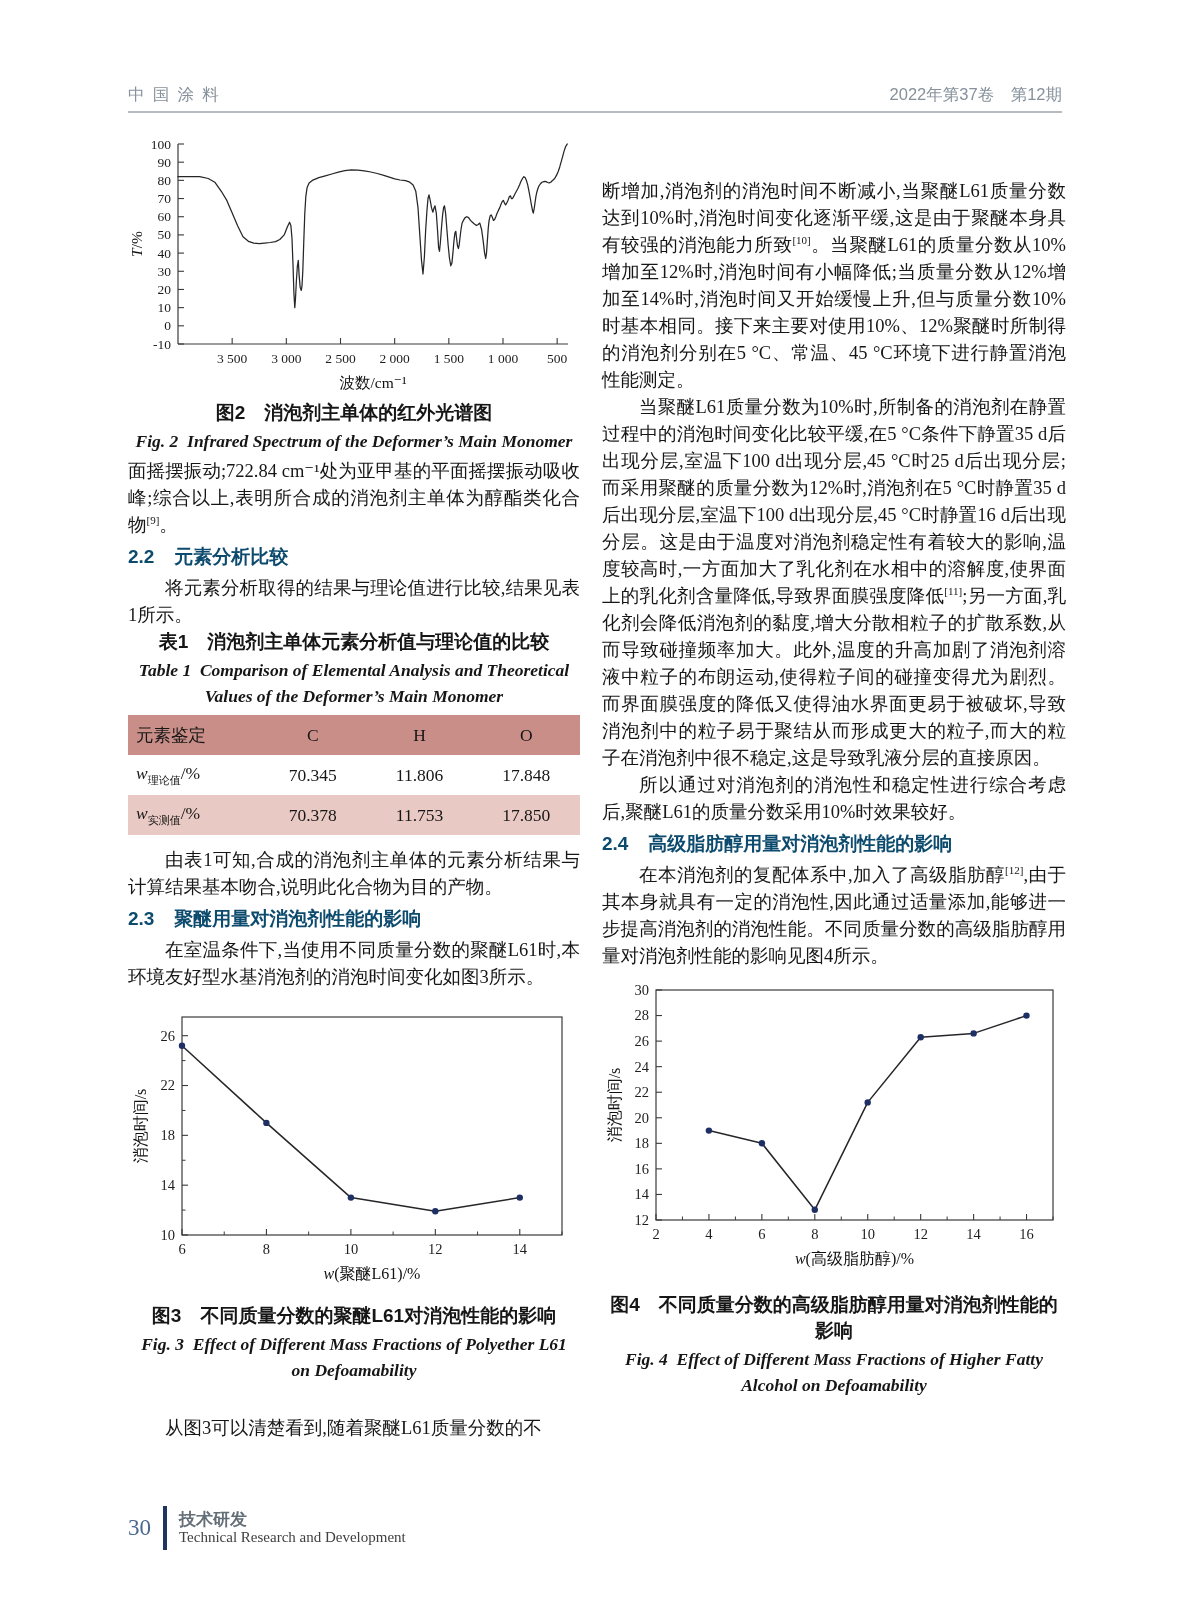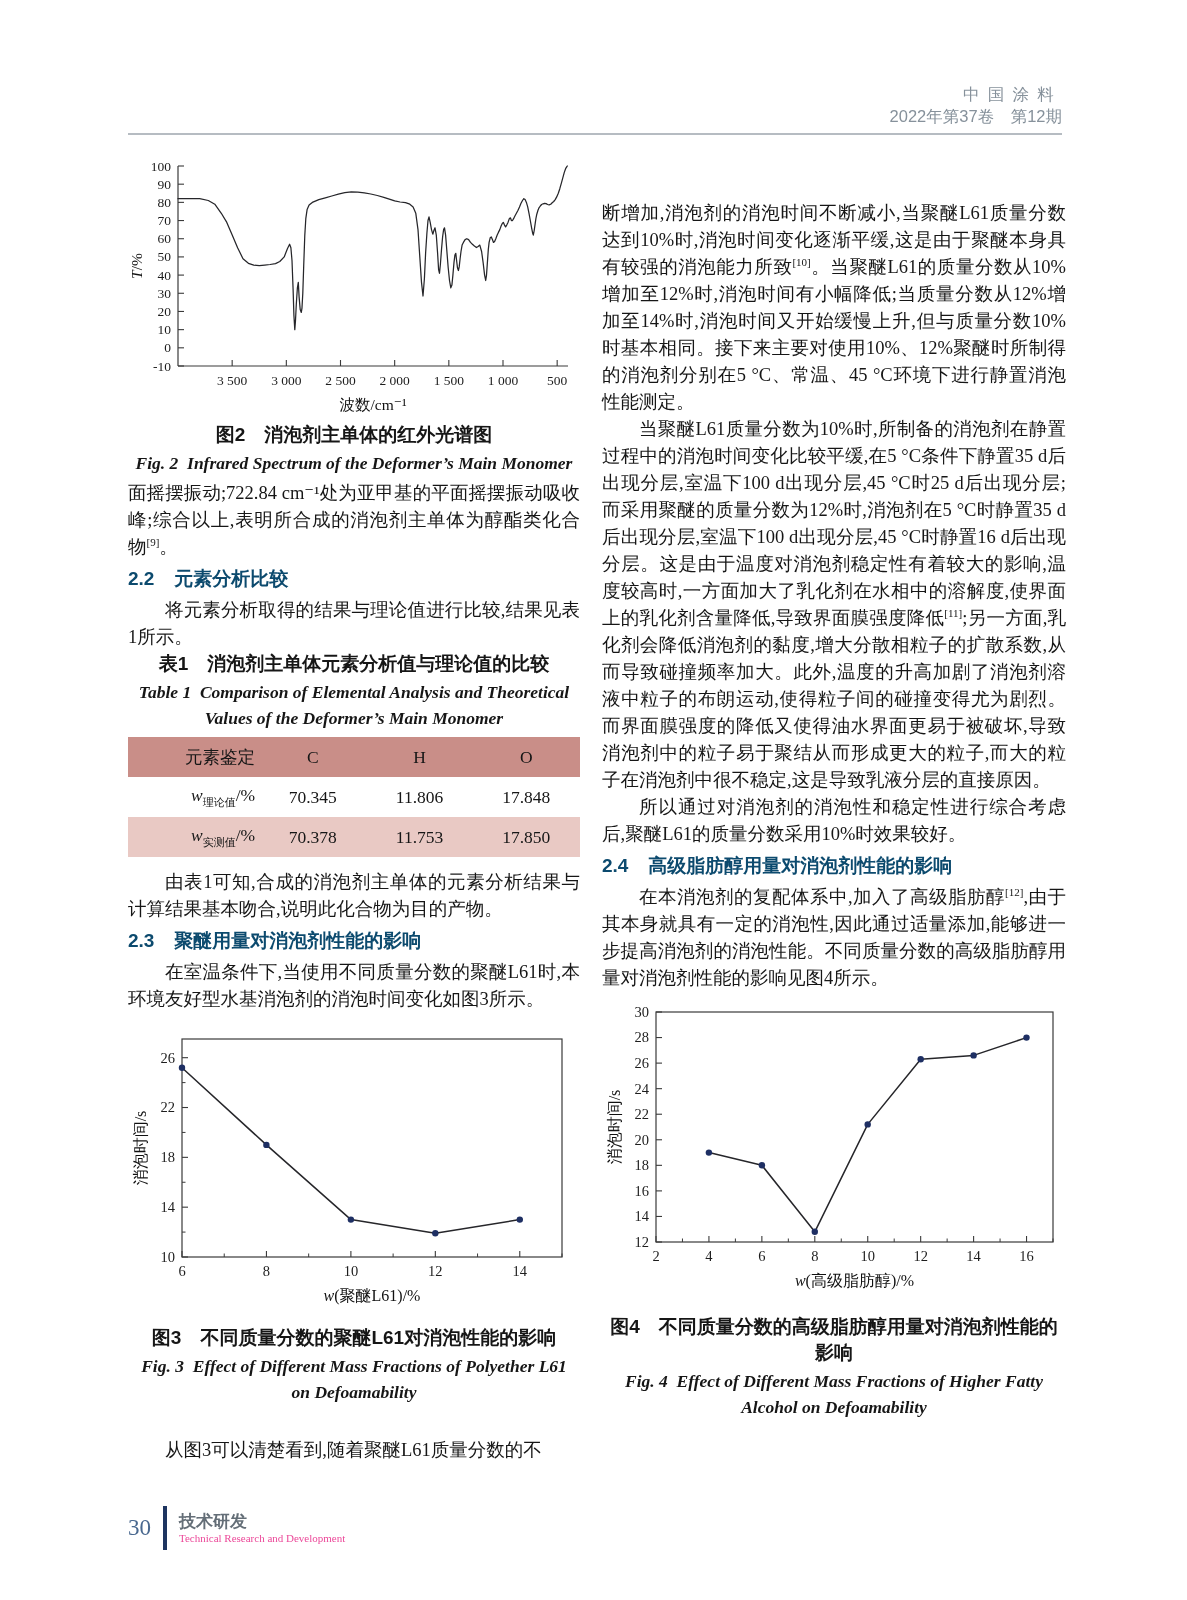--- a/index.html
+++ b/index.html
@@ -3,50 +3,50 @@
 <meta charset="utf-8">
 <style>
   html,body{margin:0;padding:0;background:#f2f2f2;}
   .page{position:relative;width:1187px;height:1600px;margin:0 auto;background:#ffffff;
         box-sizing:border-box;padding:84px 125px 0 128px;outline:1px solid #ddd;
         font-family:"Liberation Serif","DejaVu Serif",serif;color:#161616;}
   
   .header{display:flex;justify-content:space-between;align-items:flex-end;
           border-bottom:2px solid #b6bcc2;padding-bottom:5px;
           font-family:"Liberation Sans","DejaVu Sans",sans-serif;
-          font-size:16.5px;color:#86919b;flex-direction:column;}
+          font-size:16.5px;color:#86919b;}
   .journal{letter-spacing:0.5em;}
   
   .cols{display:flex;gap:22px;margin-top:17px;}
   .col-left{width:452px;flex:none;}
   .col-right{width:464px;flex:none;margin-top:48px;}
   p.body{font-size:18.5px;line-height:27px;text-align:justify;margin:0;}
   p.indent{text-indent:2em;}
   sup{font-size:11px;line-height:0;}
   h3.sec{font-family:"Liberation Sans","DejaVu Sans",sans-serif;color:#0c4a6e;
          font-size:19px;font-weight:bold;margin:5px 0;}
   h3.sec .num{margin-right:1.05em;}
   .cap-cn{font-family:"Liberation Sans","DejaVu Sans",sans-serif;font-weight:bold;
           text-align:center;font-size:19px;line-height:26px;margin:2px 8px;}
   .cap-en{font-weight:bold;text-align:center;font-size:17.5px;line-height:26px;margin:0 6px 4px;font-style:italic;}
   .chartwrap{margin:2px 0 0 0;}
   
   table.t1{width:100%;border-collapse:collapse;font-size:17.5px;margin:6px 0 12px;}
   table.t1 th{background:#C98E88;font-weight:normal;}
   table.t1 th,table.t1 td{height:36px;text-align:center;padding:2px 4px;}
-  table.t1 th:first-child,table.t1 td:first-child{text-align:right;padding-left:8px;width:29%;}
+  table.t1 th:first-child,table.t1 td:first-child{text-align:left;padding-left:8px;width:29%;}
   table.t1 tr.alt td{background:#E9C9C4;}
   table.t1 sub{font-size:11px;}
   
   .footer{position:absolute;left:128px;bottom:50px;display:flex;align-items:center;gap:12px;}
   .pageno{font-size:23px;color:#49688F;}
   .fbar{width:4px;height:44px;background:#1E3560;}
   .fsec-cn{font-family:Liberation Sans, sans-serif;font-weight:bold;
            font-size:17px;color:#646e77;line-height:1.15;}
-  .fsec-en{font-size:11px;color:#ec4899;}
+  .fsec-en{font-size:15px;color:#404040;}
   svg text{font-family:"Liberation Serif","DejaVu Serif",serif;}
 </style>
 </head>
 <body>
 
 <div class="page">
 
   <div class="header">
     <span class="journal">中国涂料</span>
     <span>2022年第37卷　第12期</span>

